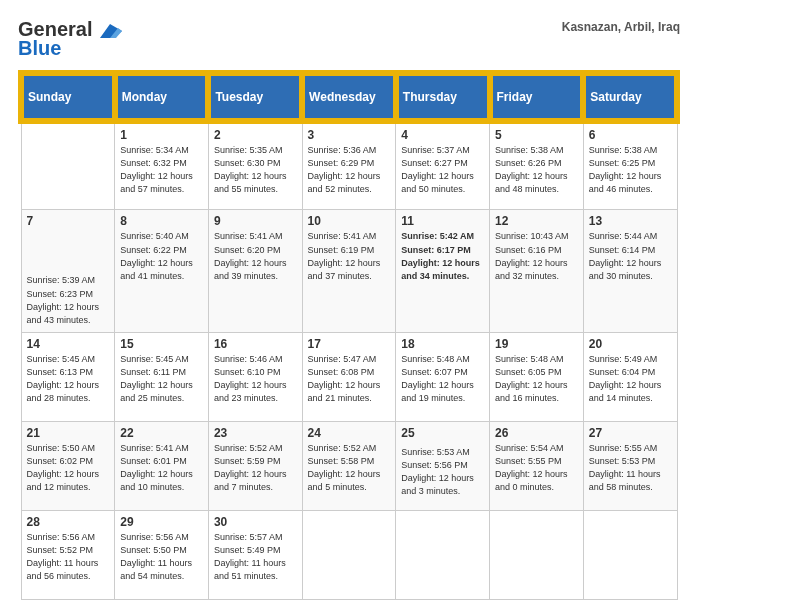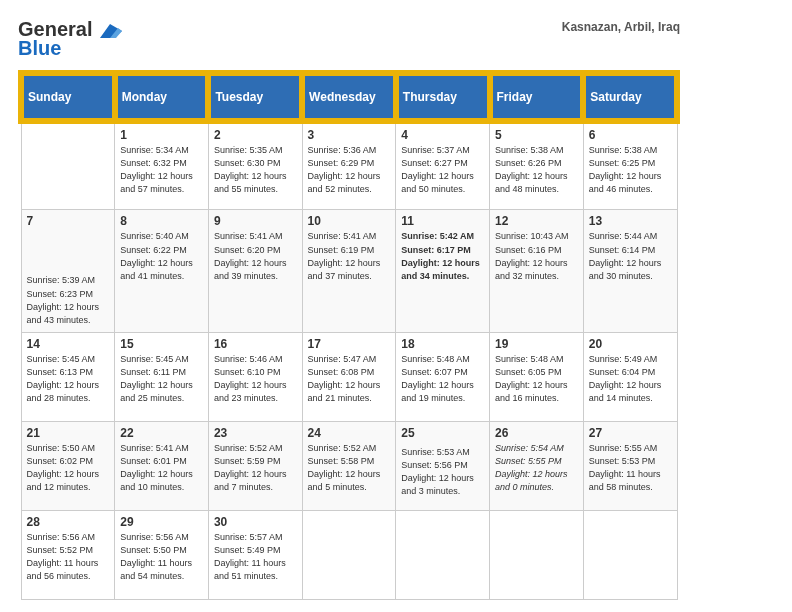--- a/index.html
+++ b/index.html
@@ -304,21 +304,21 @@
           </td>
           <td>
             <span class="day-number">25</span>
             <div class="day-info" style="white-space: pre-line; margin-top: 6px;">Sunrise: 5:53 AM
 Sunset: 5:56 PM
 Daylight: 12 hours
 and 3 minutes.</div>
           </td>
           <td>
             <span class="day-number">26</span>
-            <div class="day-info" style="white-space: pre-line; font-style: italic;">Sunrise: 5:54 AM
+            <div class="day-info" style="white-space: pre-line;">Sunrise: 5:54 AM
 Sunset: 5:55 PM
 Daylight: 12 hours
 and 0 minutes.</div>
           </td>
           <td>
             <span class="day-number">27</span>
             <div class="day-info" style="white-space: pre-line;">Sunrise: 5:55 AM
 Sunset: 5:53 PM
 Daylight: 11 hours
 and 58 minutes.</div>

